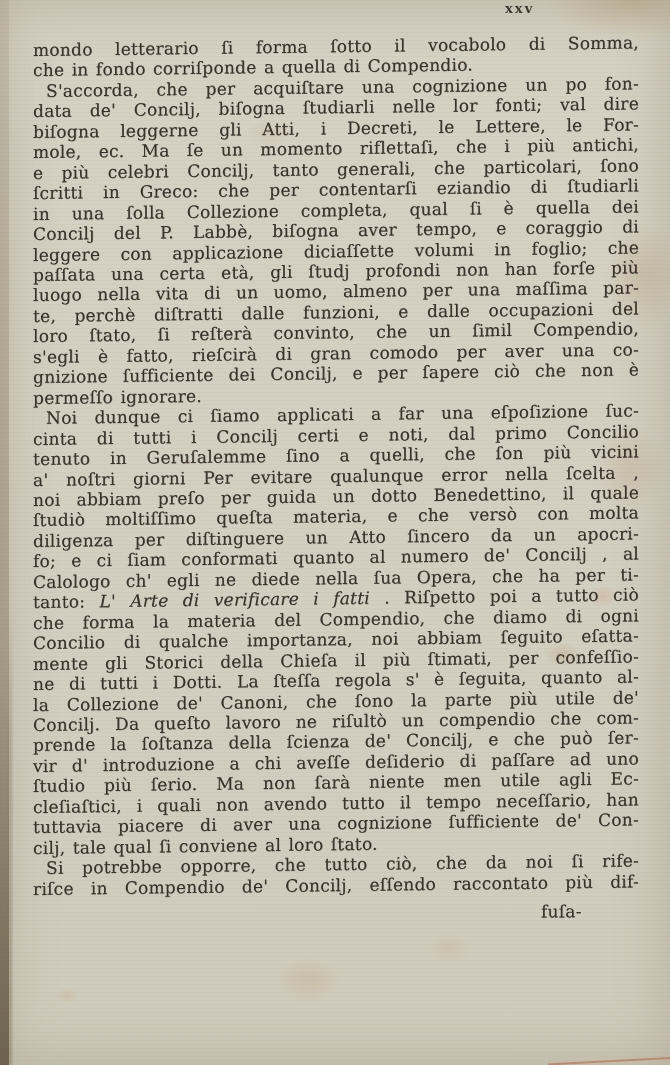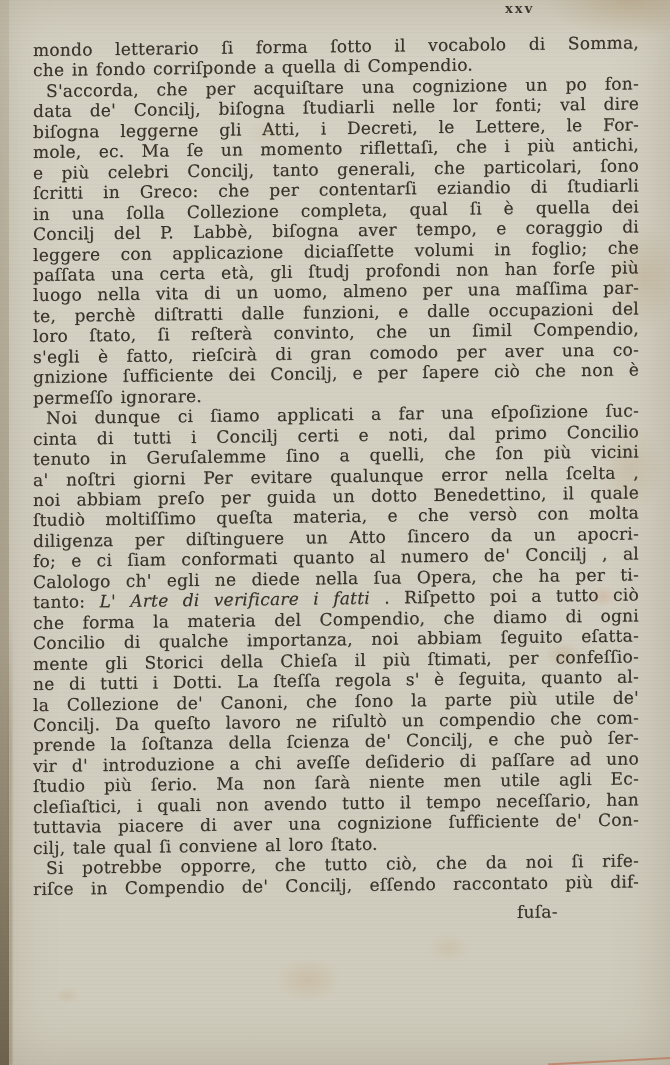--- a/index.html
+++ b/index.html
@@ -54,21 +54,21 @@
     font-size:17px;line-height:20.45px;
     color:#38322a;
     letter-spacing:.25px;word-spacing:.1em;
     text-shadow:.3px .3px .55px rgba(56,48,38,.45);
     white-space:normal;
   }
   .just{text-align:justify;text-align-last:justify;}
   .indent{text-indent:13px;}
   .it{font-style:italic;}
   .catchword{
-    position:absolute;left:484px;top:868px;
+    position:absolute;left:508px;top:868px;
     font-size:17px;line-height:20.45px;color:#38322a;
     letter-spacing:.25px;
     text-shadow:.3px .3px .55px rgba(56,48,38,.45);
   }
 </style>
 </head>
 <body style="background: rgb(211, 207, 193);">
 
 <div class="page">
   <div class="left-edge"></div>

